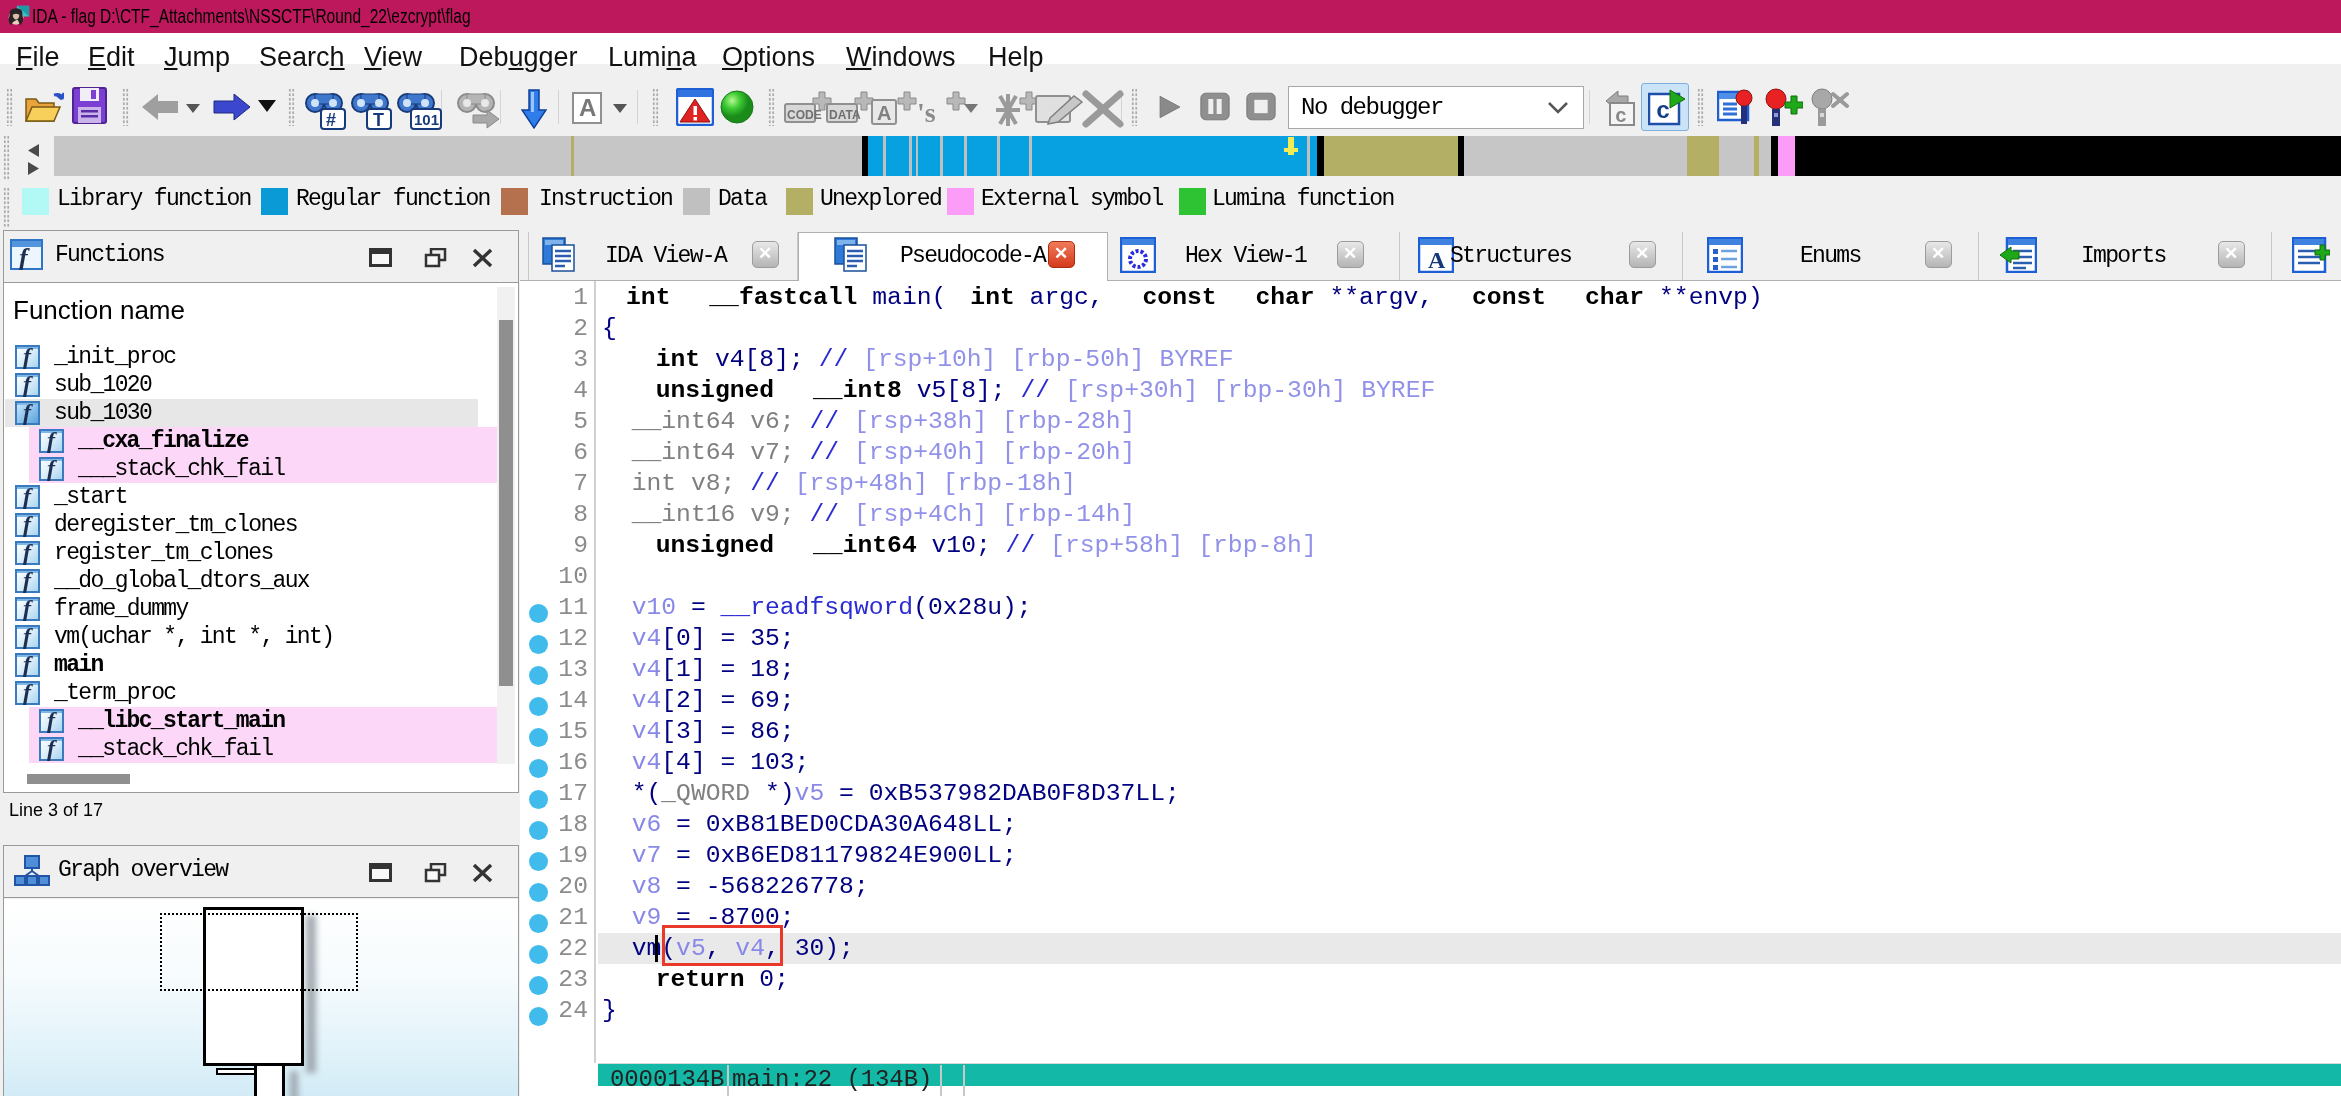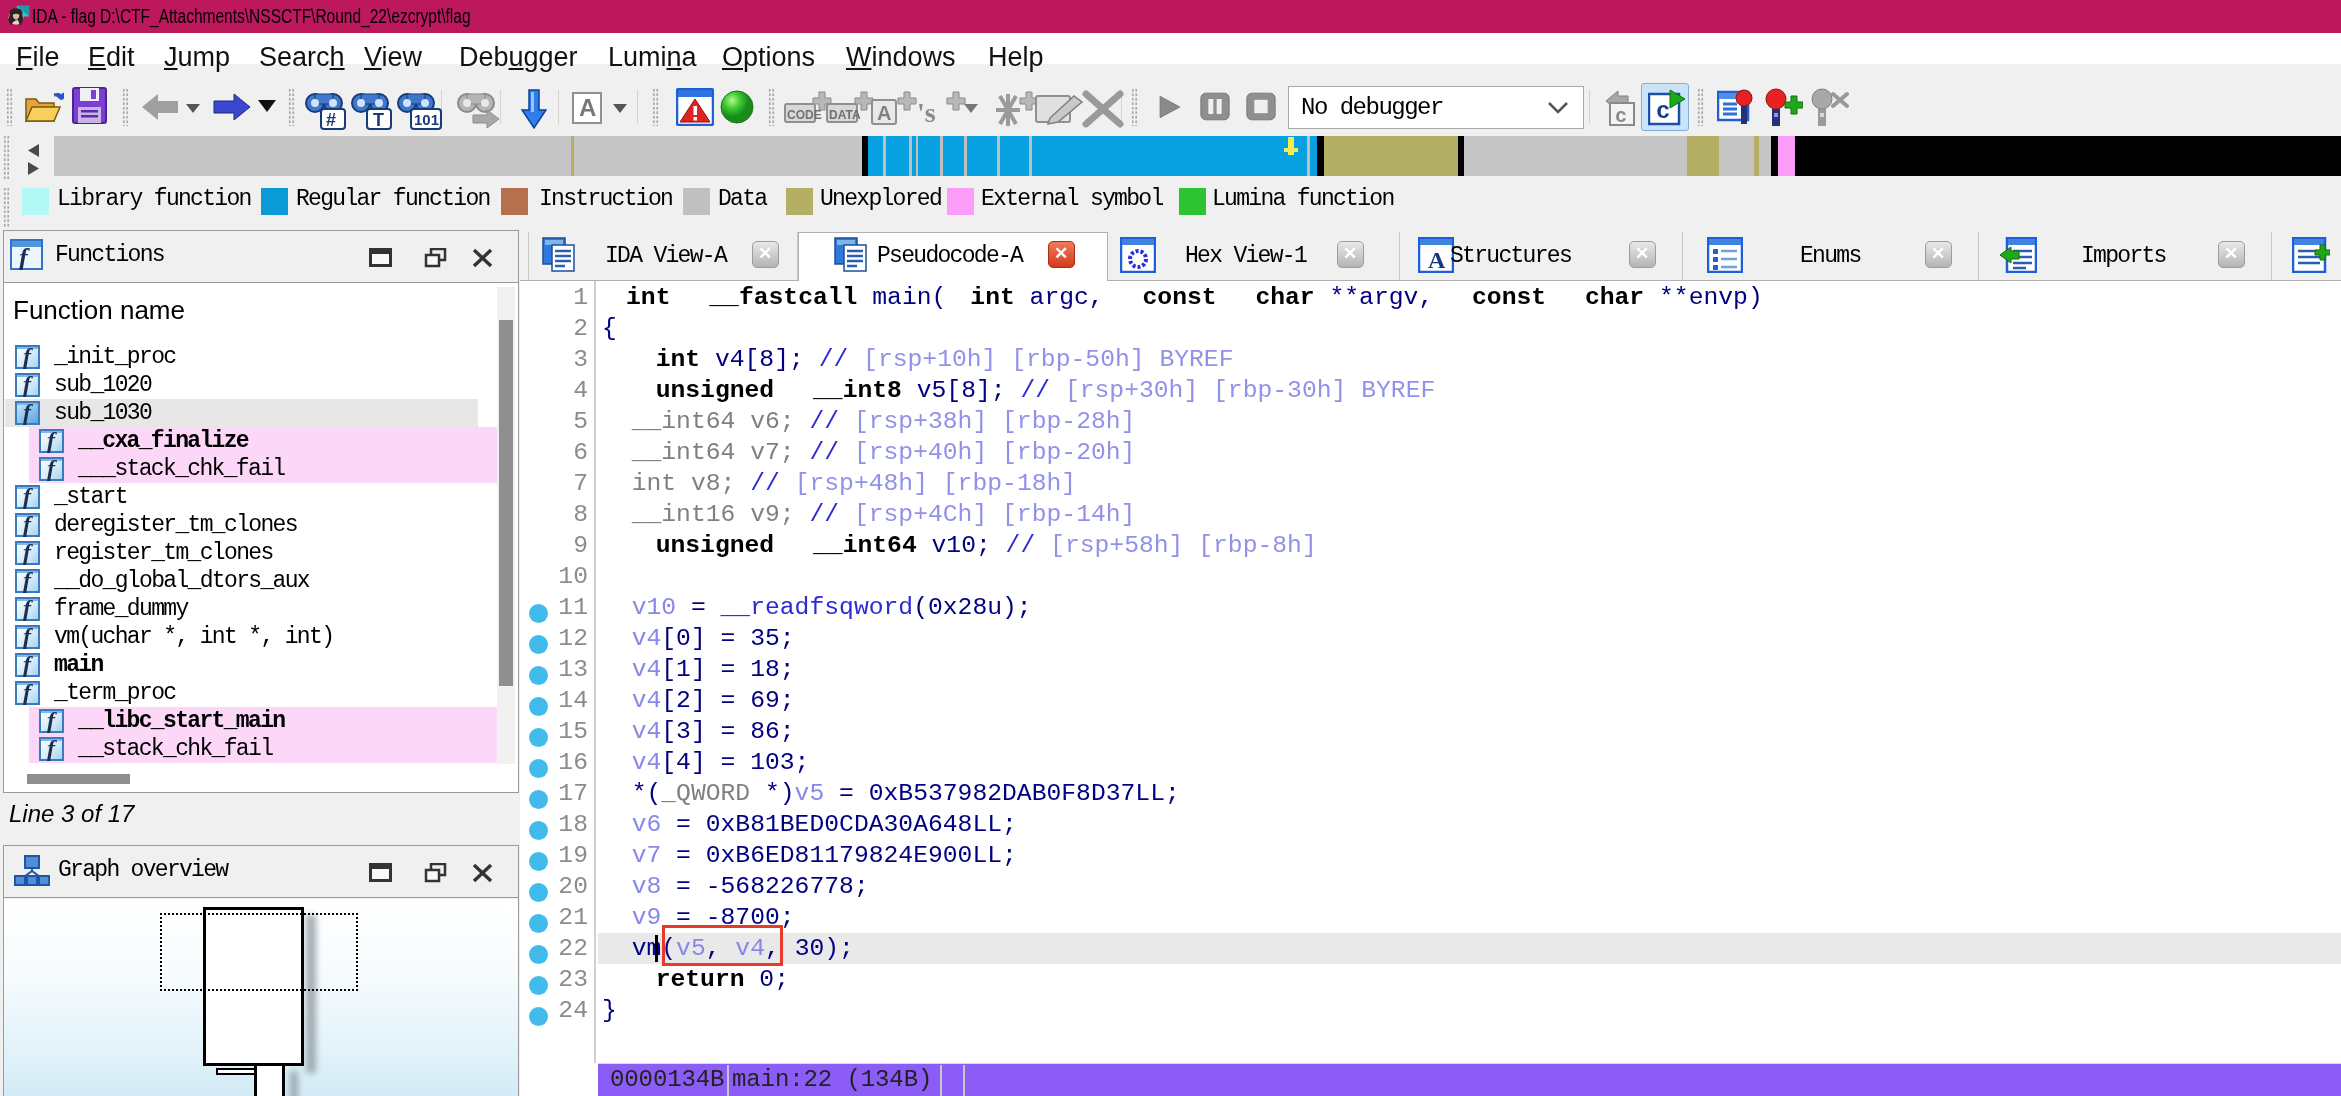--- a/index.html
+++ b/index.html
@@ -45,21 +45,21 @@
 .closebtn:before{content:"✕";position:absolute;left:5px;top:1px;font-size:17px;font-weight:bold;color:#fff;}
 .codeline{position:absolute;left:82px;height:31px;line-height:31px;font-size:24.7px;font-family:"Liberation Mono",monospace;white-space:pre;color:#000080;}
 .lnum{position:absolute;left:0;width:68px;height:31px;line-height:31px;text-align:right;font-size:24.7px;font-family:"Liberation Mono",monospace;color:#8c8c8c;}
 .dot{position:absolute;left:9px;width:19px;height:19px;border-radius:50%;background:#41bbec;margin-top:6px;}
 .k{color:#000000;font-weight:bold;margin-left:24px;}
 .v{color:#8888e9;}
 .f{color:#2b2bd4;}
 .c{color:#9191ea;}
 .s{color:#2b2bd4;}
 .g{color:#808080;}
-#statusbar{left:598px;top:1063px;width:1743px;height:33px;background:#8b5cf6;}
+#statusbar{left:598px;top:1063px;width:1743px;height:23px;background:#14b8a6;}
 .grip{position:absolute;top:8px;width:7px;height:38px;
   background-image:radial-gradient(circle,#aaaaaa 1px,transparent 1.1px);
   background-size:3.5px 4.5px;}
 .vsep{position:absolute;top:10px;width:1px;height:34px;background:#d4d4d4;}
 </style>
 </head>
 <body>
 <div class="abs" id="titlebar">
   <svg class="abs" style="left:7px;top:5px" width="23" height="23" viewBox="0 0 28 28">
     <rect x="12" y="1" width="15" height="13" fill="#34c3c9"></rect>
@@ -438,21 +438,21 @@
         <span class="ficon"></span>
         <span class="ftx">__stack_chk_fail</span>
       </div>
 
     <div class="abs" style="left:493px;top:4px;width:18px;height:477px;background:#f1f1f1;"></div>
     <div class="abs" style="left:495px;top:37px;width:14px;height:366px;background:#8f8f8f;"></div>
 
     <div class="abs" style="left:23px;top:491px;width:103px;height:10px;background:#8f8f8f;"></div>
   </div>
 </div>
-<div class="abs" style="left:9px;top:800px;font-size:24px;color:#000;font-style:italic;">Line 3 of 17</div>
+<div class="abs" style="left:9px;top:800px;font-size:18px;color:#000;">Line 3 of 17</div>
 
 <div class="panel" style="left:3px;top:845px;width:514px;height:251px;border-bottom:none;">
   <div class="phead">
     <svg class="abs" style="left:10px;top:9px" width="36" height="34" viewBox="0 0 36 34">
       <g stroke="#2255a8" stroke-width="2" fill="#4f8fd8">
         <line x1="18" y1="8" x2="18" y2="16"></line>
           <line x1="7" y1="24" x2="18" y2="16"></line>
           <line x1="29" y1="24" x2="18" y2="16"></line>
         <rect x="11" y="1" width="14" height="12"></rect>
         <rect x="1" y="21" width="10" height="9"></rect>
@@ -510,21 +510,21 @@
     <rect x="1" y="1" width="22" height="26" fill="#2f7ad8" stroke="#1a4f9a" stroke-width="1.5"></rect>
     <rect x="3" y="3" width="18" height="5" fill="#7fb3ec"></rect>
     <rect x="10" y="8" width="22" height="26" fill="#fff" stroke="#1a4f9a" stroke-width="1.5"></rect>
     <g stroke="#2a5fb0" stroke-width="2.5">
         <line x1="13" y1="14" x2="29" y2="14"></line>
         <line x1="13" y1="19" x2="29" y2="19"></line>
         <line x1="13" y1="24" x2="29" y2="24"></line>
         <line x1="13" y1="29" x2="23" y2="29"></line>
       </g>
   </svg>
-  <div class="tabtx" style="left:357px">Pseudocode-A</div>
+  <div class="tabtx" style="left:380px">Pseudocode-A</div>
   <div class="closebtn red" style="left:528px"></div>
   <svg class="abs" style="left:600px;top:7px" width="36" height="36" viewBox="0 0 36 36">
     <rect x="1" y="1" width="34" height="34" fill="#fff" stroke="#1d5fd6" stroke-width="2.5"></rect>
     <rect x="2" y="2" width="32" height="6" fill="#3f82e0"></rect>
     <circle cx="18" cy="22" r="8" fill="none" stroke="#2a2ae0" stroke-width="4" stroke-dasharray="3 2"></circle>
   </svg>
   <div class="tabtx" style="left:665px">Hex View-1</div>
   <div class="closebtn" style="left:817px"></div>
   <svg class="abs" style="left:898px;top:7px" width="36" height="36" viewBox="0 0 36 36">
     <rect x="1" y="1" width="34" height="34" fill="#fff" stroke="#1d5fd6" stroke-width="2.5"></rect>

